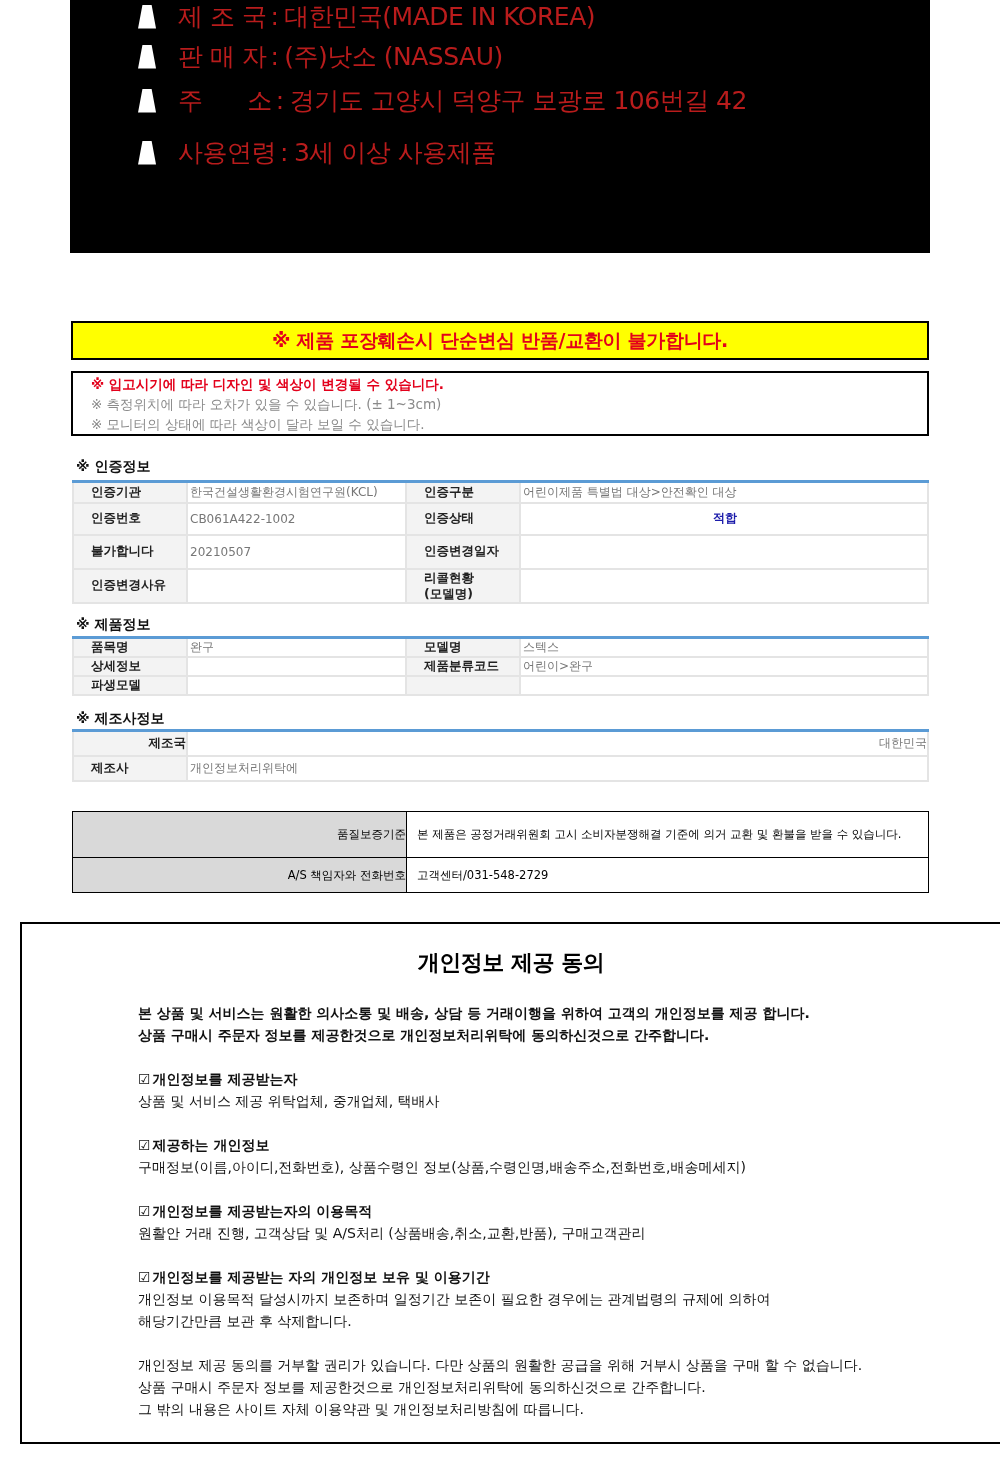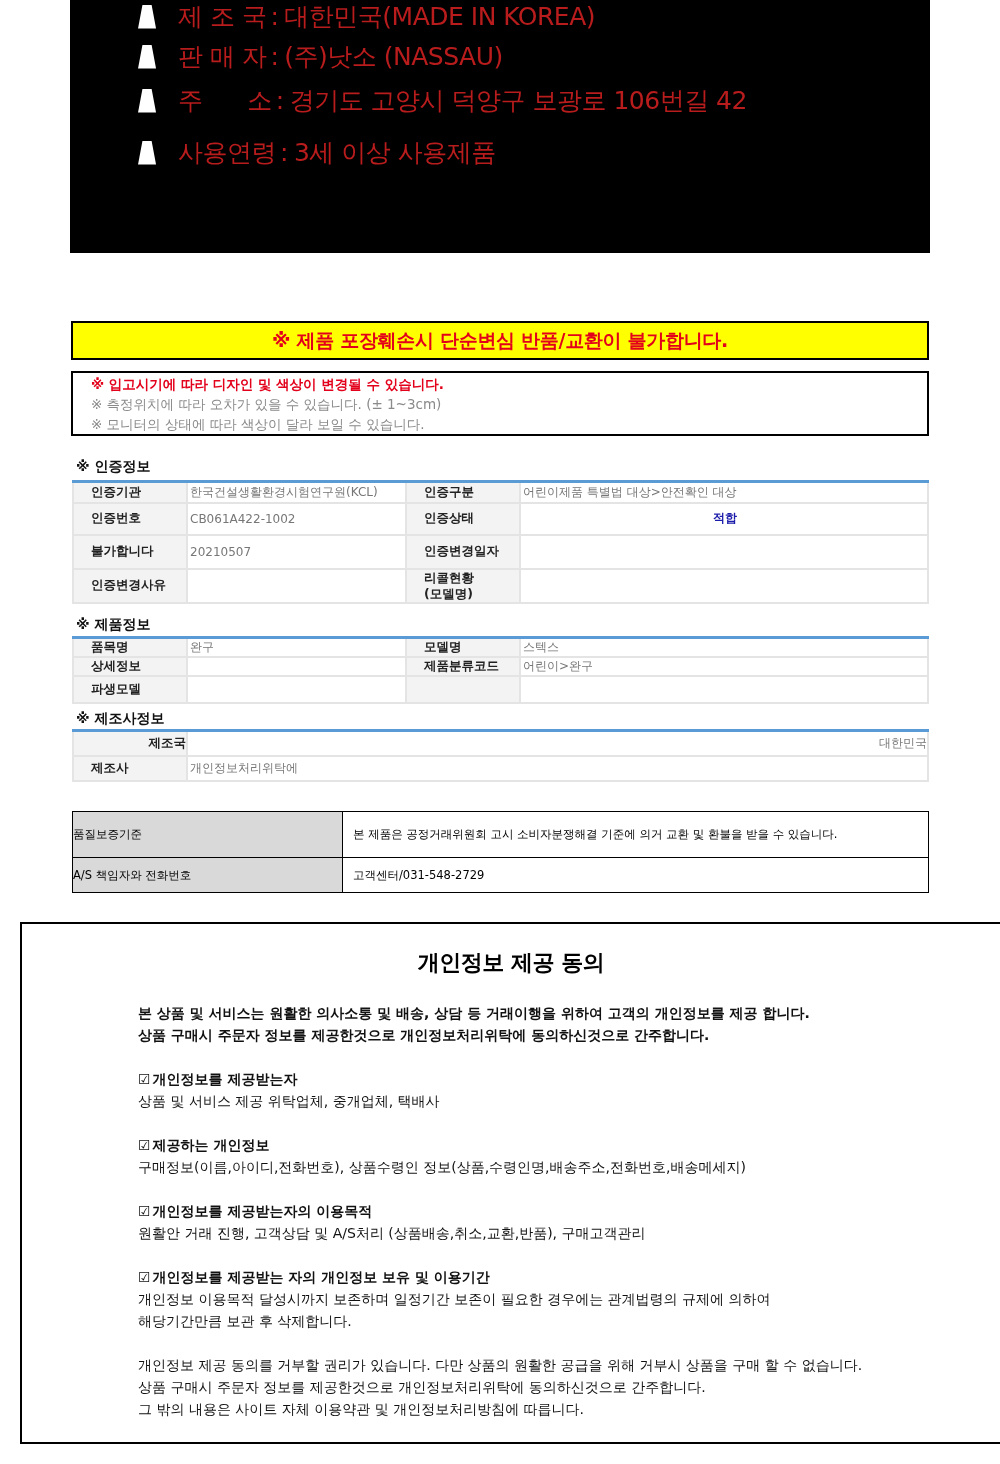--- a/index.html
+++ b/index.html
@@ -20,21 +20,21 @@
   .section-title { position: absolute; left: 76px; font-size: 14px; font-weight: bold; color: #111; }
 
   table.info { position: absolute; left: 72px; width: 857px; border-collapse: collapse; border-top: 3px solid #5b9bd5; font-size: 12px; }
   table.info td { border: 2px solid #e4e4e4; }
   table.info td.th { background: #f3f3f3; font-weight: bold; color: #222; padding-left: 17px; font-size: 12.5px; }
   table.info td.val { background: #fff; color: #777; padding-left: 2px; }
   table.info td.val.center { text-align: center; color: #1d1dab; font-weight: bold; }
 
   table.qa { position: absolute; left: 72px; top: 811px; width: 857px; border-collapse: collapse; font-size: 11.5px; }
   table.qa td { border: 1px solid #000; }
-  table.qa td.th { background: #d9d9d9; text-align: left; width: 270px; margin-left: 12px; }
+  table.qa td.th { background: #d9d9d9; text-align: right; width: 334px; margin-left: 12px; }
   table.qa td.val { padding-left: 10px; }
 
   .privacy { position: absolute; left: 20px; top: 922px; width: 982px; height: 522px; border: 2px solid #000; }
   .privacy .title { position: absolute; top: 24px; width: 100%; text-align: center; font-size: 22px; font-weight: bold; letter-spacing: -0.5px; }
   .privacy .body { position: absolute; left: 116px; top: 78px; font-size: 14px; line-height: 22px; color: #111; white-space: nowrap; }
   .privacy .intro { font-weight: bold; }
   .privacy .block { margin-top: 22px; }
   .privacy .block .head { font-weight: bold; }
   .privacy .block .head .chk { font-weight: bold; margin-right: 2px; }
 </style>
@@ -126,21 +126,21 @@
     <td class="val">완구</td>
     <td class="th">모델명</td>
     <td class="val">스텍스</td>
   </tr>
   <tr style="height:19px;">
     <td class="th">상세정보</td>
     <td class="val"></td>
     <td class="th">제품분류코드</td>
     <td class="val">어린이&gt;완구</td>
   </tr>
-  <tr style="height:27px;">
+  <tr style="height:19px;">
     <td class="th">파생모델</td>
     <td class="val"></td>
     <td class="th"></td>
     <td class="val"></td>
   </tr>
 </tbody>
   </table>
 
 <div class="section-title" style="top:710px;">※ 제조사정보</div>
 <table class="info" style="top:729px;">

